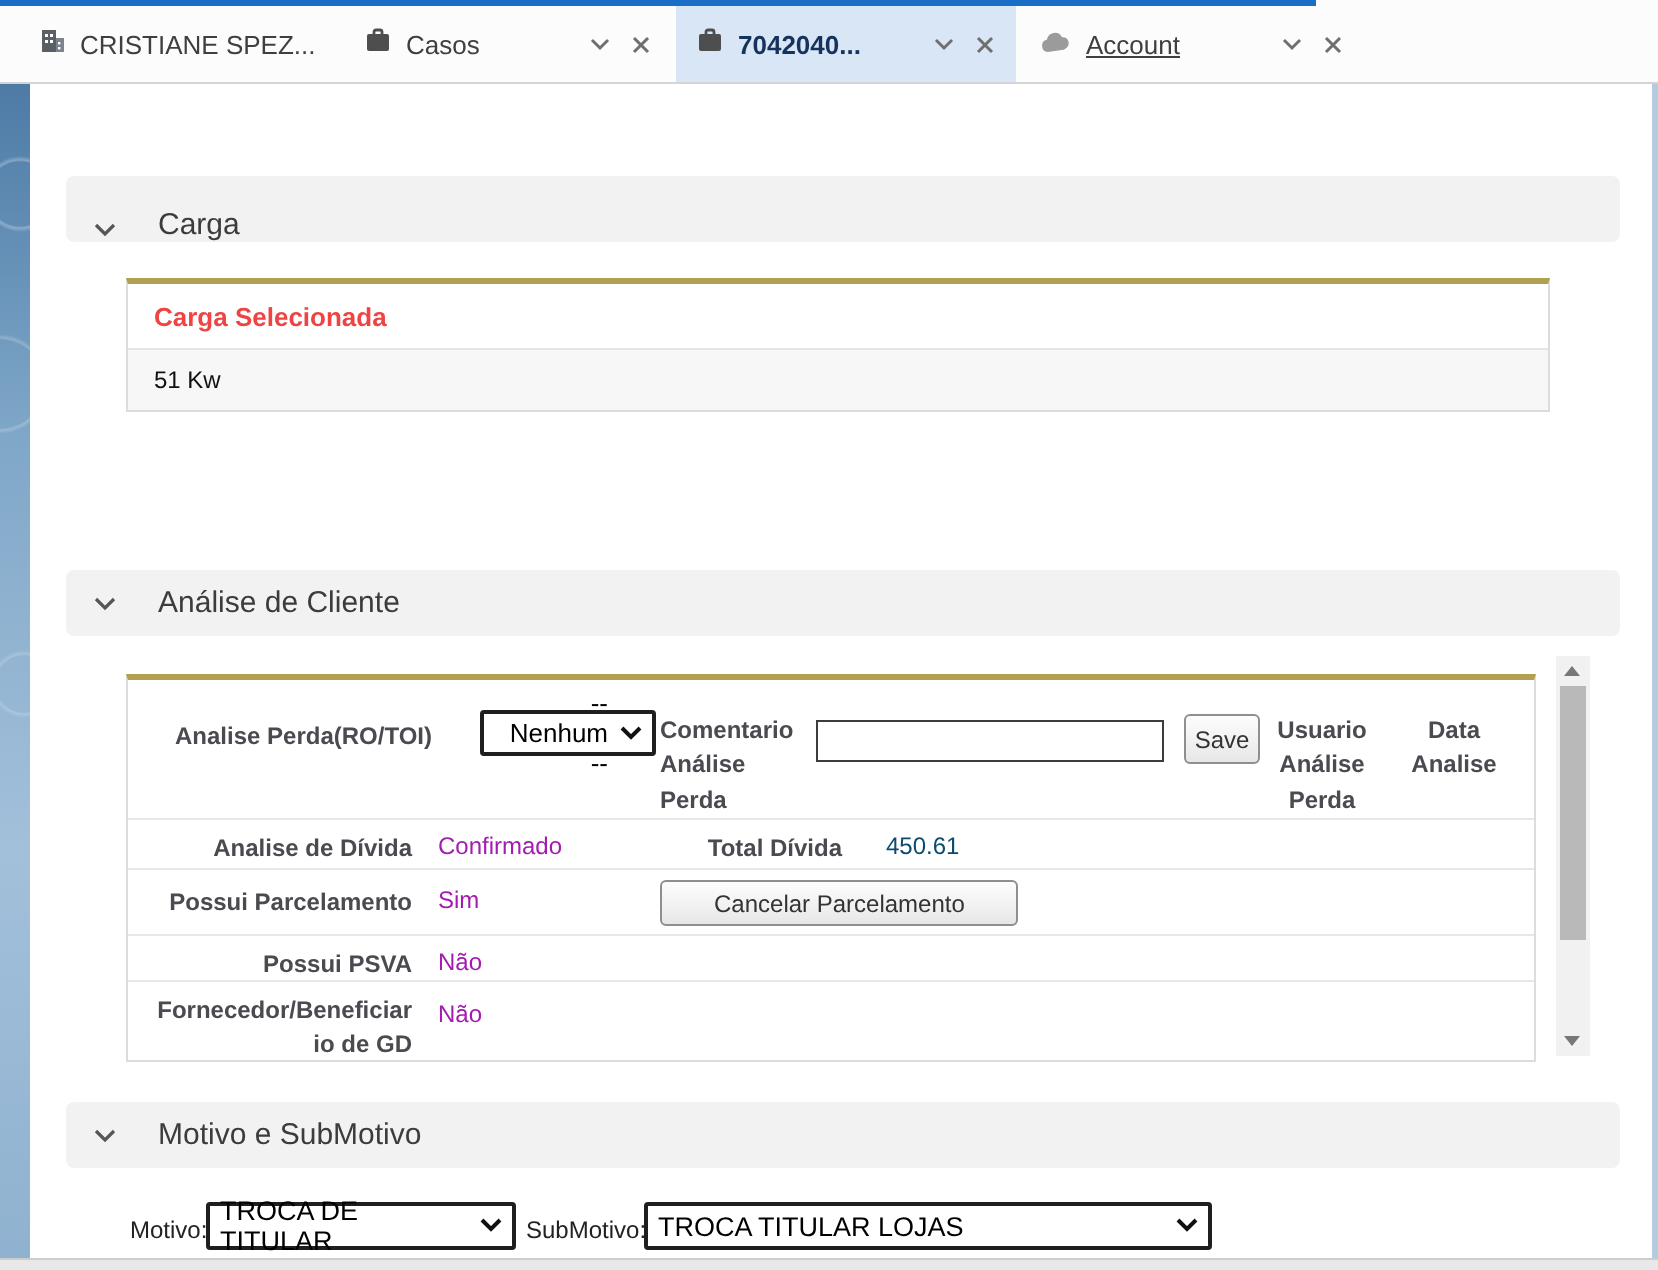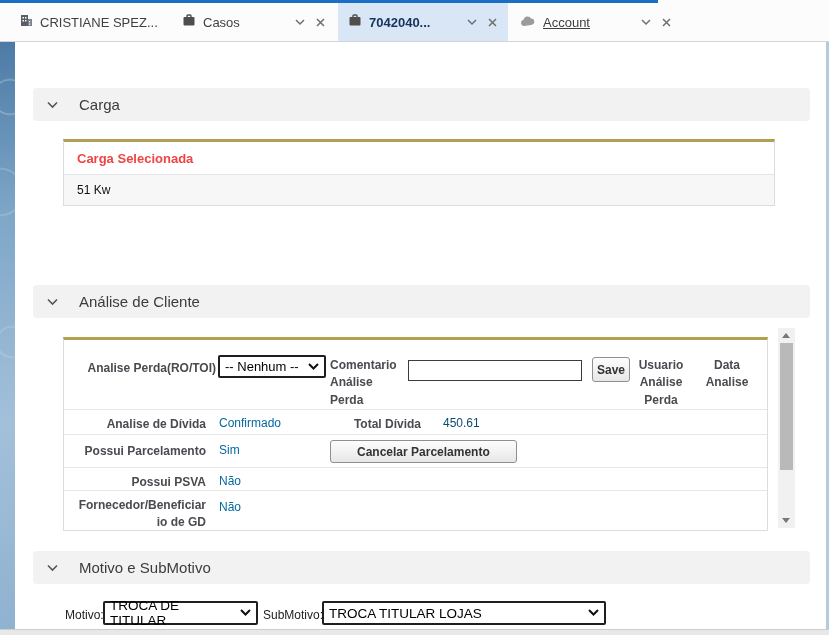--- a/index.html
+++ b/index.html
@@ -31,44 +31,44 @@
       linear-gradient(180deg,#4d7ba6 0%,#7fa7c8 30%,#a3c0da 65%,#8fb2d0 100%);}
   .rightline{position:absolute;top:42px;right:0;width:3px;height:587px;background:#b3cbdf;}
   .footer{position:absolute;top:629px;left:0;width:829px;height:6px;background:#e8e8e8;
           border-top:1px solid #cdcdcd;}
 
   
   .sec{position:absolute;left:33px;width:777px;height:33px;background:#f2f2f2;border-radius:4px;
        display:flex;align-items:center;font-size:15px;color:#3c3c3c;}
   .sec .chev{display:flex;align-items:center;margin-left:12px;}
   .sec .slabel{margin-left:19px;}
-  .sec-carga{top:88px;} .sec-analise{top:285px;} .sec-motivo{top:551px;}
+  .sec-carga{top:88px;align-items:flex-end;} .sec-analise{top:285px;} .sec-motivo{top:551px;}
 
   
   .panel{position:absolute;left:63px;background:#fff;border:1px solid #dcdcdc;
          border-top:3px solid #b1a050;}
   .panel-carga{top:139px;width:712px;}
   .ptitle{font-weight:bold;font-size:13px;color:#ef4444;padding:9px 13px 8px;border-bottom:1px solid #e5e5e5;}
   .prow{font-size:12px;color:#111;padding:8px 13px;background:#f7f7f7;}
 
   .panel-analise{top:337px;width:705px;height:194px;}
   .panel-analise .abs{position:absolute;}
   .flabel{font-weight:bold;font-size:12px;color:#4a4a50;line-height:1.45;}
-  .fvalue{font-size:12px;color:#0369a1;}
+  .fvalue{font-size:12px;color:#a21caf;}
   .divider{position:absolute;left:0;right:0;height:1px;background:#e7e7e7;}
 
   .sel{background:#fff;border:2px solid #1f1f1f;border-radius:2px;display:flex;
        align-items:center;justify-content:space-between;padding:0 5px;font-size:13px;
        color:#000;cursor:default;}
   .sel .selchev{display:flex;align-items:center;margin-left:6px;}
 
   .txtinput{border:1px solid #3c3c3c;height:21px;width:174px;font-size:12px;padding:0 4px;
             font-family:"Liberation Sans",sans-serif;}
   .btn{border:1px solid #8f8f8f;border-radius:3px;background:linear-gradient(#fdfdfd,#e7e7e7);
-       font-weight:bold;font-size:12px;color:#333;display:inline-flex;align-items:center;
+       font-weight:normal;font-size:12px;color:#333;display:inline-flex;align-items:center;
        justify-content:center;cursor:pointer;font-family:"Liberation Sans",sans-serif;}
   .red{color:#0c4a6e;}
 
   
   .sbar{position:absolute;left:778px;top:328px;width:17px;height:200px;background:#f1f1f1;}
   .sb-thumb{position:absolute;left:2px;top:15px;width:13px;height:127px;background:#b9b9b9;}
   .tri-up{position:absolute;left:4px;top:5px;width:0;height:0;
           border-left:4.5px solid transparent;border-right:4.5px solid transparent;
           border-bottom:5px solid #777;}
   .tri-down{position:absolute;left:4px;bottom:5px;width:0;height:0;
@@ -187,21 +187,21 @@
       <svg width="15" height="12" viewBox="0 0 15 12">
           <path d="M3 3.5 l4.5 4.5 4.5-4.5" fill="none" stroke="#565656" stroke-width="1.6"></path>
         </svg>
     </span>
     <span class="slabel">Análise de Cliente</span>
   </div>
 
   <div class="panel panel-analise">
 
     <div class="abs flabel" style="left:12px;top:20px;width:140px;text-align:right;">Analise Perda(RO/TOI)</div>
-    <div class="abs sel" style="left:154px;top:15px;width:108px;height:23px;">
+    <div class="abs sel" style="left:176px;top:15px;width:88px;height:23px;text-align:right;">
       <span>-- Nenhum --</span>
       <span class="selchev">
         <svg width="11" height="8" viewBox="0 0 11 8">
             <path d="M1 1 l4.5 4.5 L10 1" fill="none" stroke="#111" stroke-width="2"></path>
           </svg>
       </span>
     </div>
     <div class="abs flabel" style="left:266px;top:17px;width:75px;">Comentario Análise Perda</div>
     <input class="abs txtinput" style="left: 344px; top: 20px;" type="text" value="">
     <button class="abs btn" style="left:528px;top:17px;width:38px;height:25px;">Save</button>

